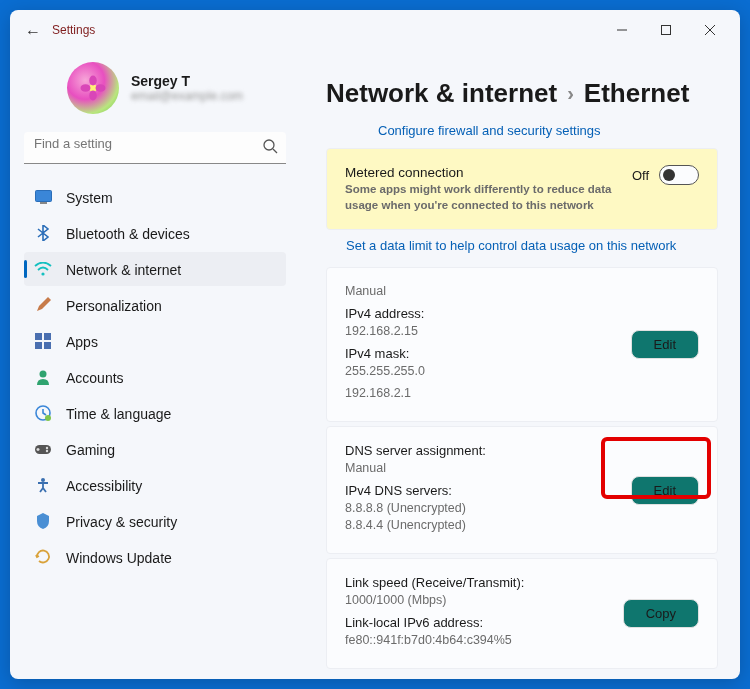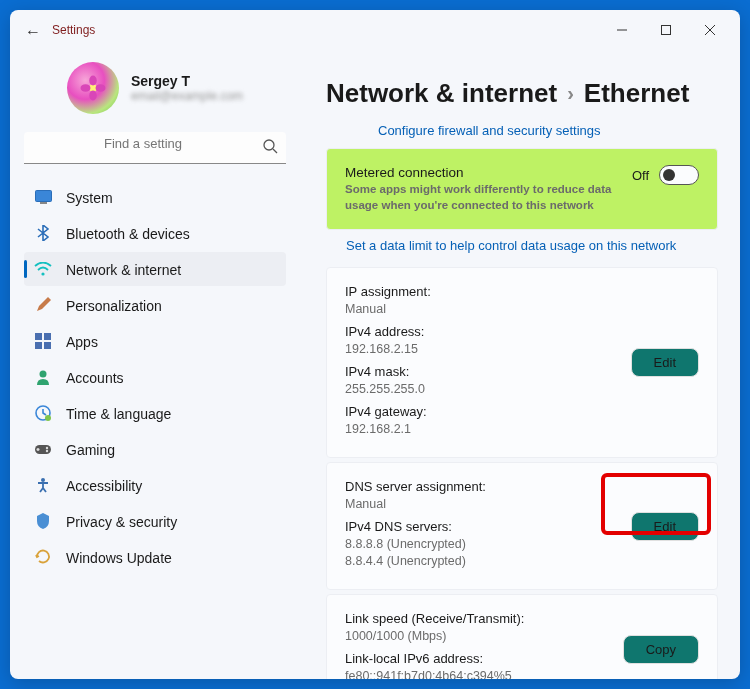--- a/index.html
+++ b/index.html
@@ -11,34 +11,34 @@
   .titlebar .spacer { flex: 1; }
   .wbtn { width: 44px; height: 30px; display: flex; align-items: center; justify-content: center; font-size: 12px; color: #333; }
   .body { flex: 1; display: flex; overflow: hidden; }
   .sidebar { width: 290px; padding: 0 14px 10px 14px; display: flex; flex-direction: column; }
   .user { display: flex; align-items: center; gap: 12px; padding: 12px 6px 18px 6px; justify-content: center; }
   .avatar { width: 52px; height: 52px; border-radius: 50%; background: radial-gradient(circle at 35% 35%, #f7a6d8 0%, #e84fc0 40%, #b9e67e 70%, #6cc24a 100%); display:flex; align-items:center; justify-content:center; }
   .avatar svg { width:30px; height:30px; }
   .uname { font-size: 14px; font-weight: 600; color: #1a1a1a; }
   .uemail { font-size: 12px; color: #999; filter: blur(2px); }
   .search { position: relative; margin-bottom: 16px; }
-  .search input { width: 100%; height: 32px; border: none; border-bottom: 1px solid #888; background: #fdfdfd; padding: 0 34px 8px 10px; font-size: 13px; border-radius: 4px 4px 0 0; outline: none; text-align: center; }
+  .search input { width: 100%; height: 32px; border: none; border-bottom: 1px solid #888; background: #fdfdfd; padding: 0 34px 8px 10px; font-size: 13px; border-radius: 4px 4px 0 0; outline: none; }
   .search .sicon { position: absolute; right: 8px; top: 6px; color: #555; }
   .nav { display: flex; flex-direction: column; gap: 2px; }
   .nav-item { display: flex; align-items: flex-end; gap: 14px; padding: 8px 10px; border-radius: 4px; font-size: 14px; color: #1a1a1a; cursor: pointer; position: relative; }
   .nav-item.selected { background: #eceef3; }
   .nav-item.selected::before { content:''; position:absolute; left:0; top:8px; bottom:8px; width:3px; background:#0067c0; border-radius:2px; }
   .nicon { width: 18px; height: 18px; display: flex; align-items: center; justify-content: center; font-size: 15px; }
   .content { flex: 1; display: flex; flex-direction: column; overflow: hidden; }
   .breadcrumb { padding: 28px 26px 14px 26px; font-size: 26px; font-weight: 600; color: #1a1a1a; display: flex; align-items: center; gap: 10px; }
   .breadcrumb .parent { color: #1a1a1a; }
   .breadcrumb .chev { color: #888; font-size: 20px; }
   .scroll { flex: 1; overflow-y: auto; padding: 0 22px 0 26px; }
   .truncated-link { color: #0560b6; font-size: 13px; padding: 0 0 10px 8px; margin-left: 44px; }
-  .card { background: #bef264; border: 1px solid #eceef3; border-radius: 4px; margin-bottom: 4px; padding: 16px 18px; display: flex; gap: 14px; align-items: flex-start; }
+  .card { background: #fef9c3; border: 1px solid #eceef3; border-radius: 4px; margin-bottom: 4px; padding: 16px 18px; display: flex; gap: 14px; align-items: flex-start; }
   .card .left { flex: 1; }
   .card .lbl { font-size: 13.5px; color: #1a1a1a; }
   .card .sub { font-size: 11.5px; color: #6b6b6b; margin-top: 2px; line-height: 1.35; font-weight: bold; }
   .toggle-wrap { display: flex; align-items: center; gap: 10px; }
   .toggle-lbl { font-size: 13px; color: #1a1a1a; }
   .toggle { width: 40px; height: 20px; border: 1px solid #555; border-radius: 10px; position: relative; background: #fbfcfe; }
   .toggle .knob { position: absolute; width: 12px; height: 12px; background: #333; border-radius: 50%; top: 3px; left: 3px; }
   .linktxt { color: #0560b6; font-size: 13px; padding: 4px 20px 14px 20px; }
   .info-card { background: #fbfcfe; border: 1px solid #eceef3; border-radius: 4px; margin-bottom: 4px; padding: 16px 18px; display: flex; align-items: center; gap: 14px; position: relative; }
   .info-card .col { flex: 1; display: flex; flex-direction: column; gap: 3px; }
@@ -223,27 +223,25 @@
             <span class="toggle-lbl">Off</span>
             <div class="toggle">
                 <div class="knob"></div>
               </div>
           </div>
         </div>
         <div class="linktxt">Set a data limit to help control data usage on this network</div>
 
         <div class="info-card">
           <div class="col">
-            <div class="k">IP assignment:</div>
             <div class="v">Manual</div>
             <div class="k">IPv4 address:</div>
             <div class="v">192.168.2.15</div>
             <div class="k">IPv4 mask:</div>
             <div class="v">255.255.255.0</div>
-            <div class="k">IPv4 gateway:</div>
             <div class="v">192.168.2.1</div>
           </div>
           <button class="btn">Edit</button>
         </div>
 
         <div class="info-card">
           <div class="col">
             <div class="k">DNS server assignment:</div>
             <div class="v">Manual</div>
             <div class="k">IPv4 DNS servers:</div>

